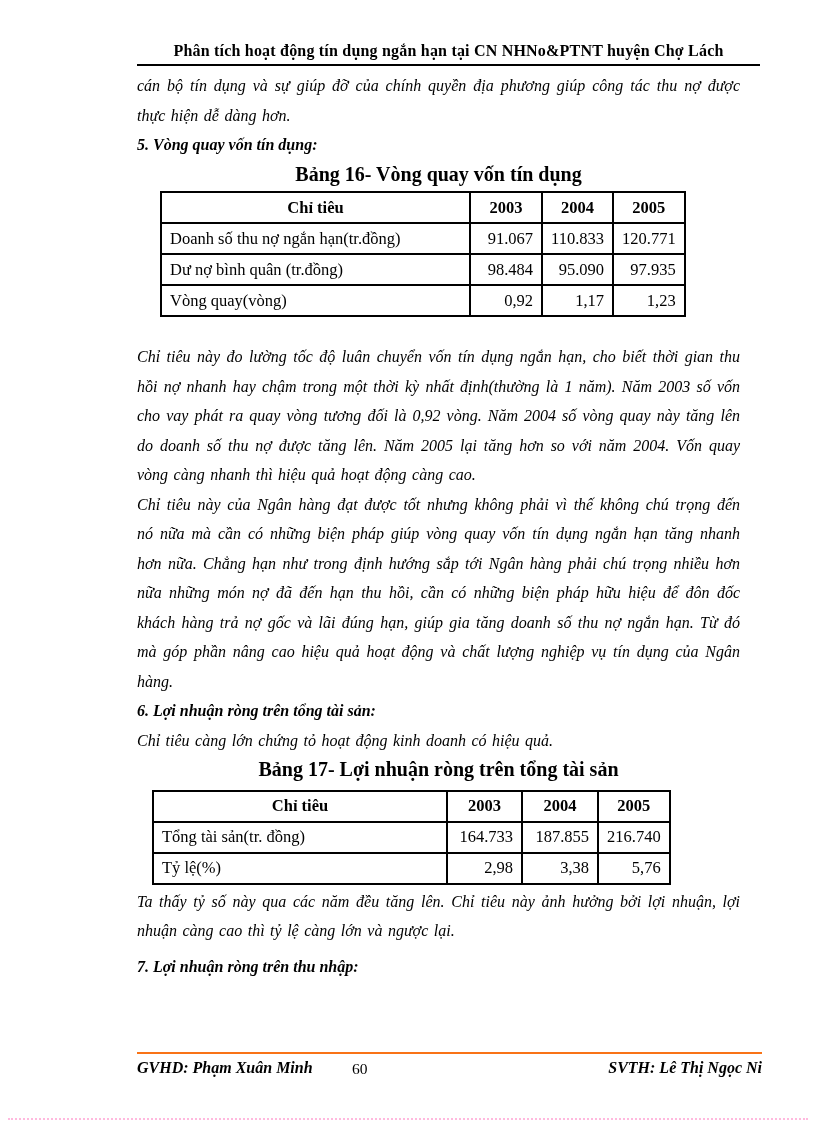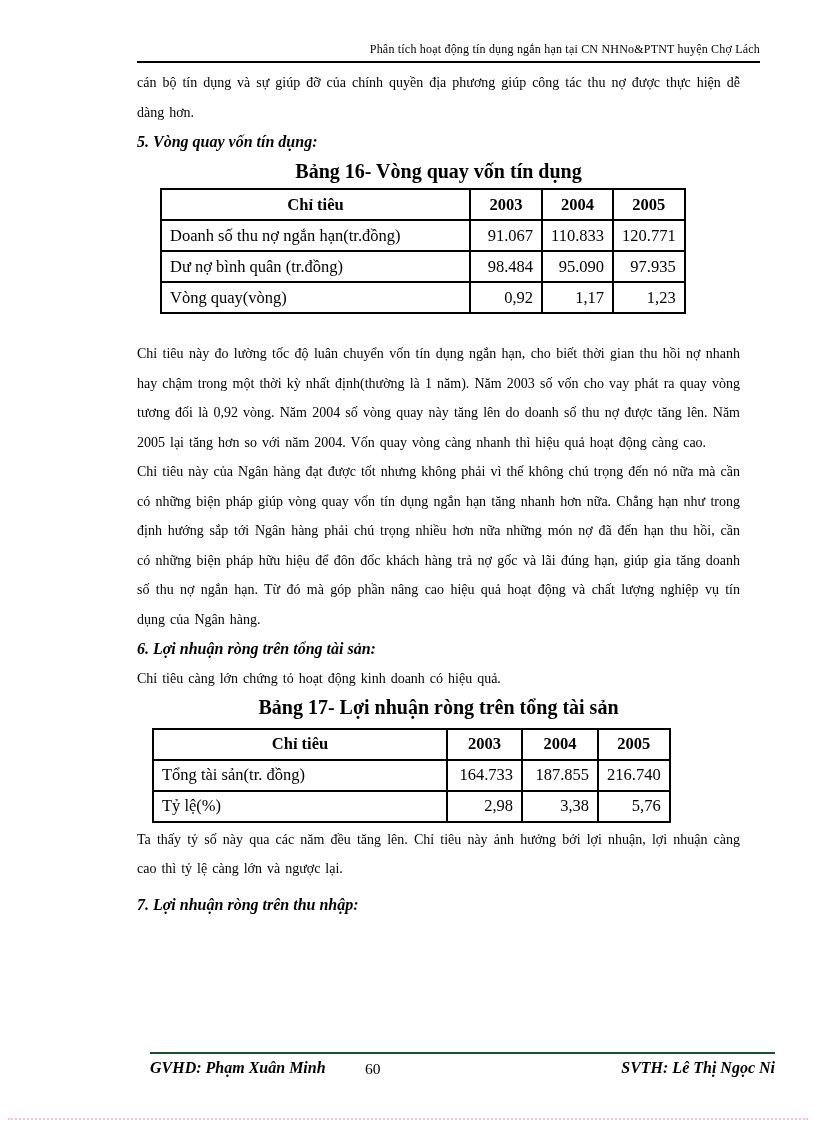--- a/index.html
+++ b/index.html
@@ -13,33 +13,34 @@
   }
   .content {
     position: absolute;
     left: 137px; top: 0;
     width: 623px;
   }
   .doc-header {
     padding-top: 42px;
     padding-bottom: 4px;
     border-bottom: 2px solid #000;
-    text-align: right;
-    font-weight: normal;
-    font-size: 12px;
+    text-align: center;
+    font-weight: bold;
+    font-size: 16px;
     letter-spacing: 0.2px;
     white-space: nowrap;
   }
   .para {
     width: 603px;
     margin: 0;
     text-align: justify;
-    font-size: 14px;
+    font-size: 16px;
     line-height: 29.5px;
     word-spacing: 1.5px;
+    font-style: italic;
   }
   .para-intro { margin-top: 5px; }
   .section-heading {
     width: 603px;
     margin: 0;
     font-weight: bold;
     font-size: 16px;
     line-height: 29.5px;
     font-style: italic;
   }
@@ -74,24 +75,24 @@
   #table17 { margin-left: 15px; margin-top: 5px; }
   #table17 .col-label { width: 294px; }
   #table17 .col-y1 { width: 75px; }
   #table17 .col-y2 { width: 76px; }
   #table17 .col-y3 { width: 61px; }
   .mt-after-table { margin-top: 25px; }
   .mt-small { margin-top: 2px; }
   .mt-h7 { margin-top: 6px; }
   .doc-footer {
     position: absolute;
-    left: 150px;
+    left: 137px;
     width: 625px;
     top: 1052px;
-    border-top: 2px solid #14532d;
+    border-top: 2px solid #f97316;
     padding-top: 9px;
     font-size: 16px;
     height: 26px;
   }
   .footer-left {
     position: absolute; left: 0; top: 5px;
     font-weight: bold; font-style: italic;
   }
   .footer-page-number {
     position: absolute; left: 215px; top: 6px;

